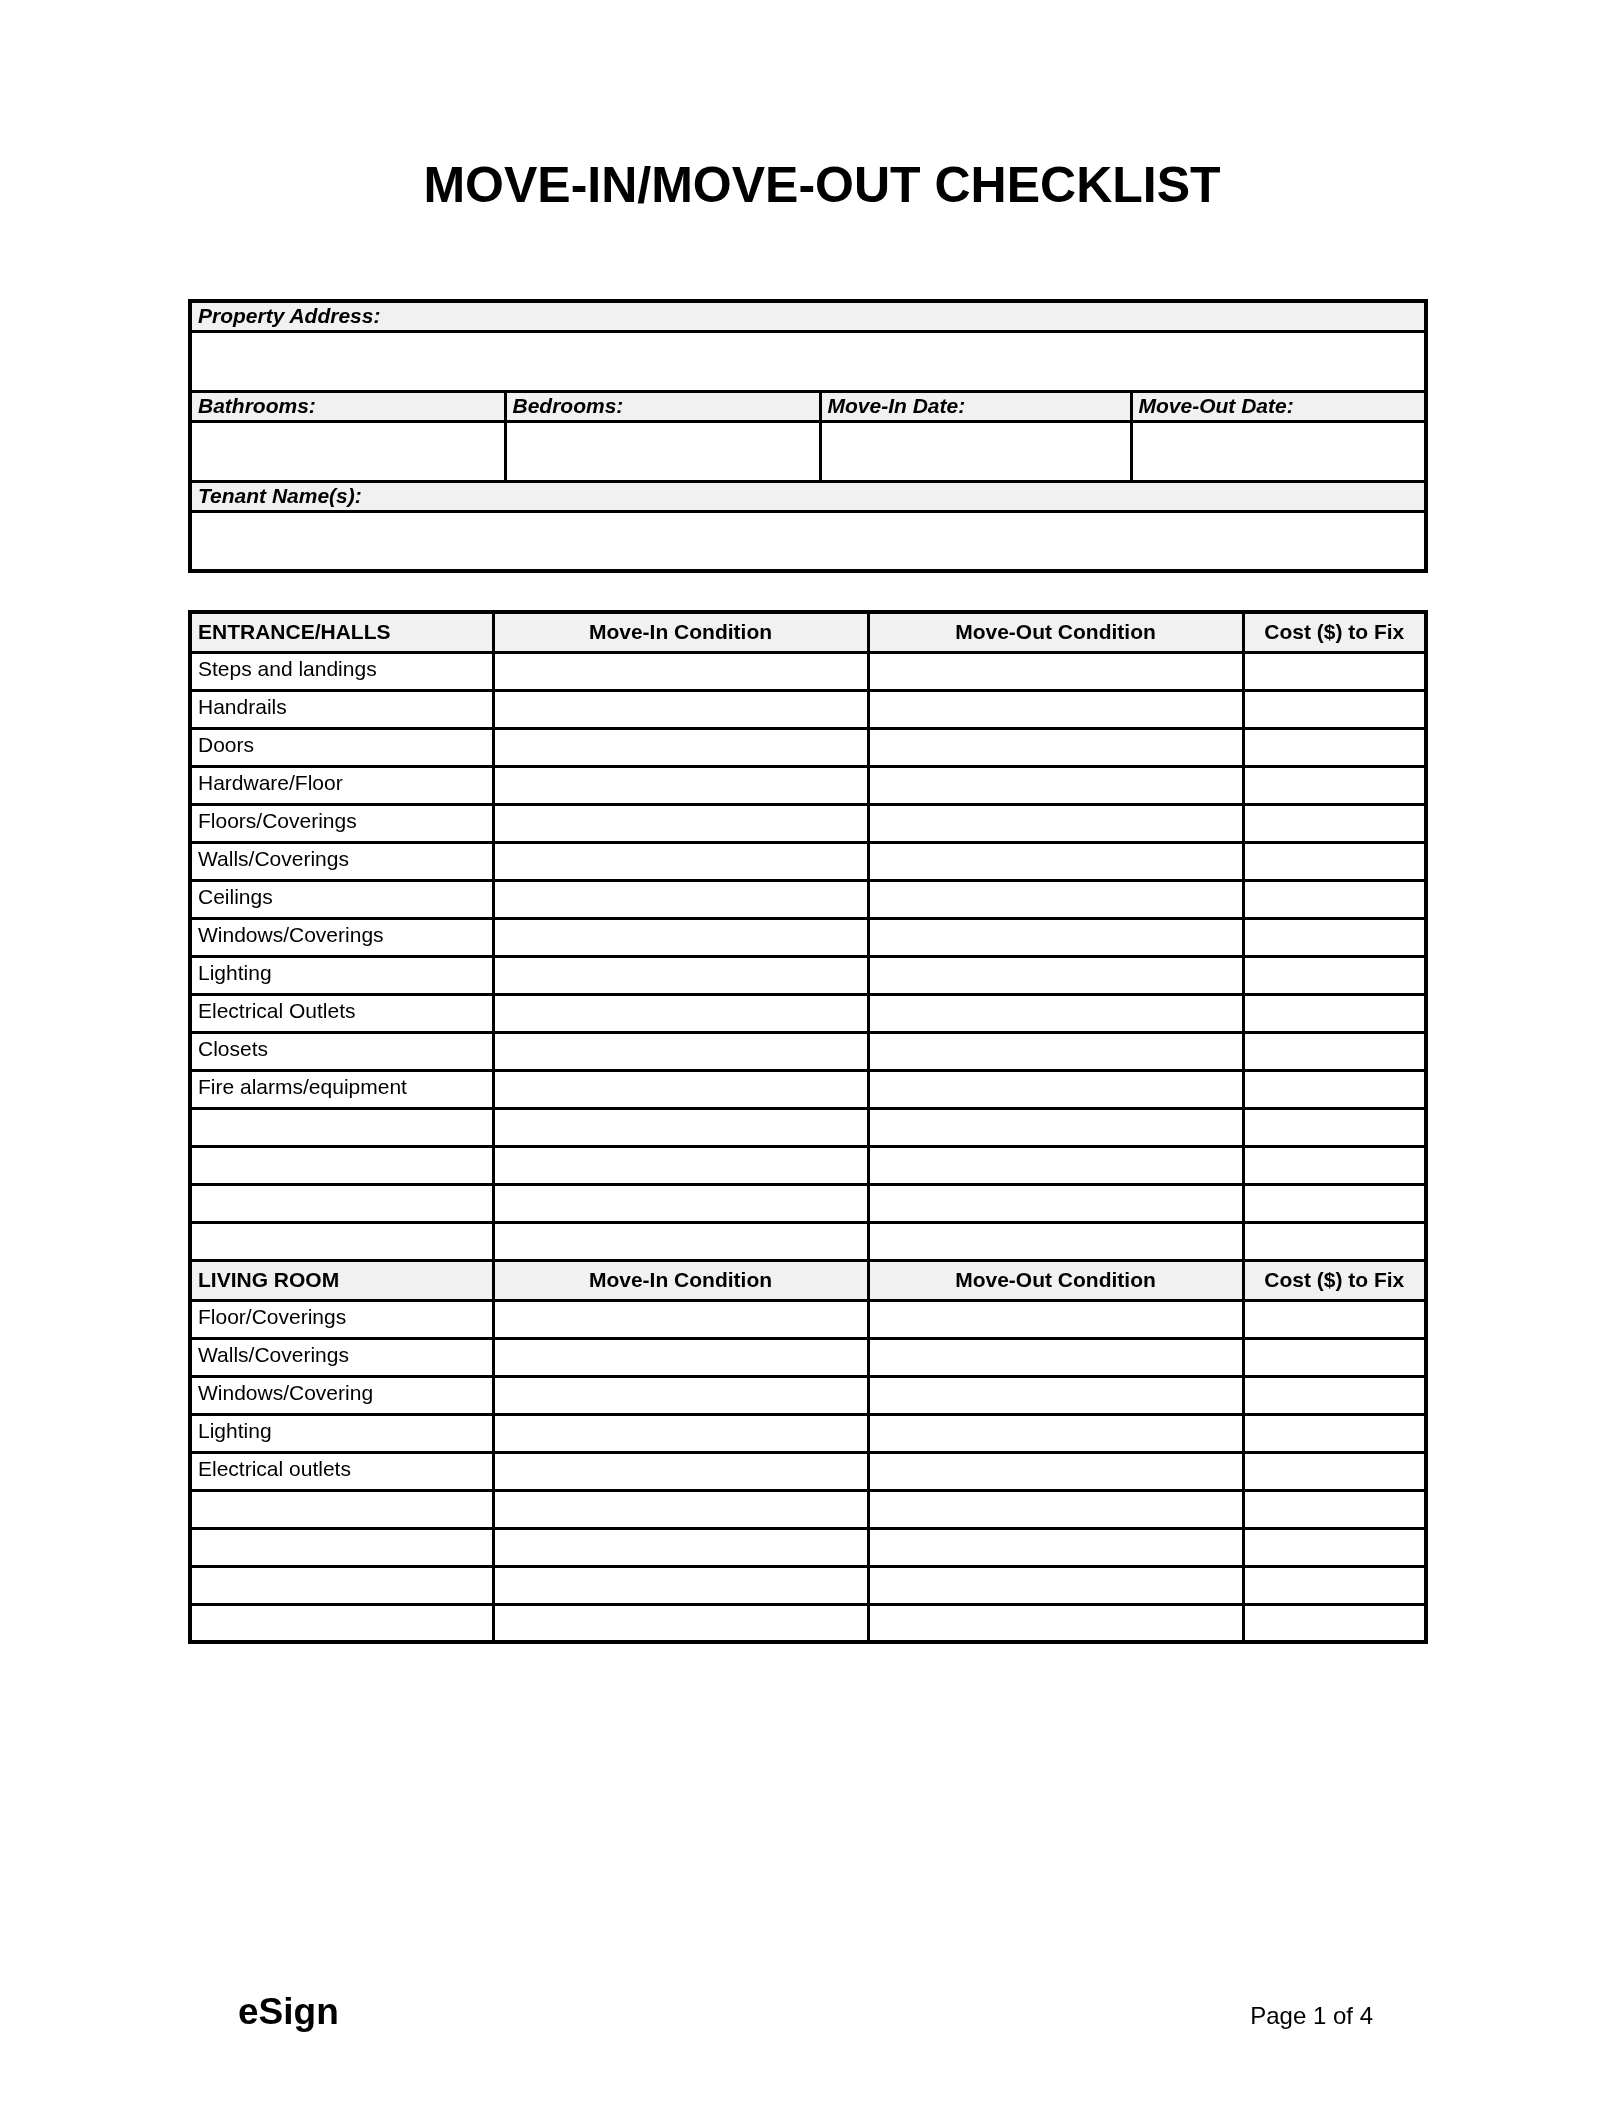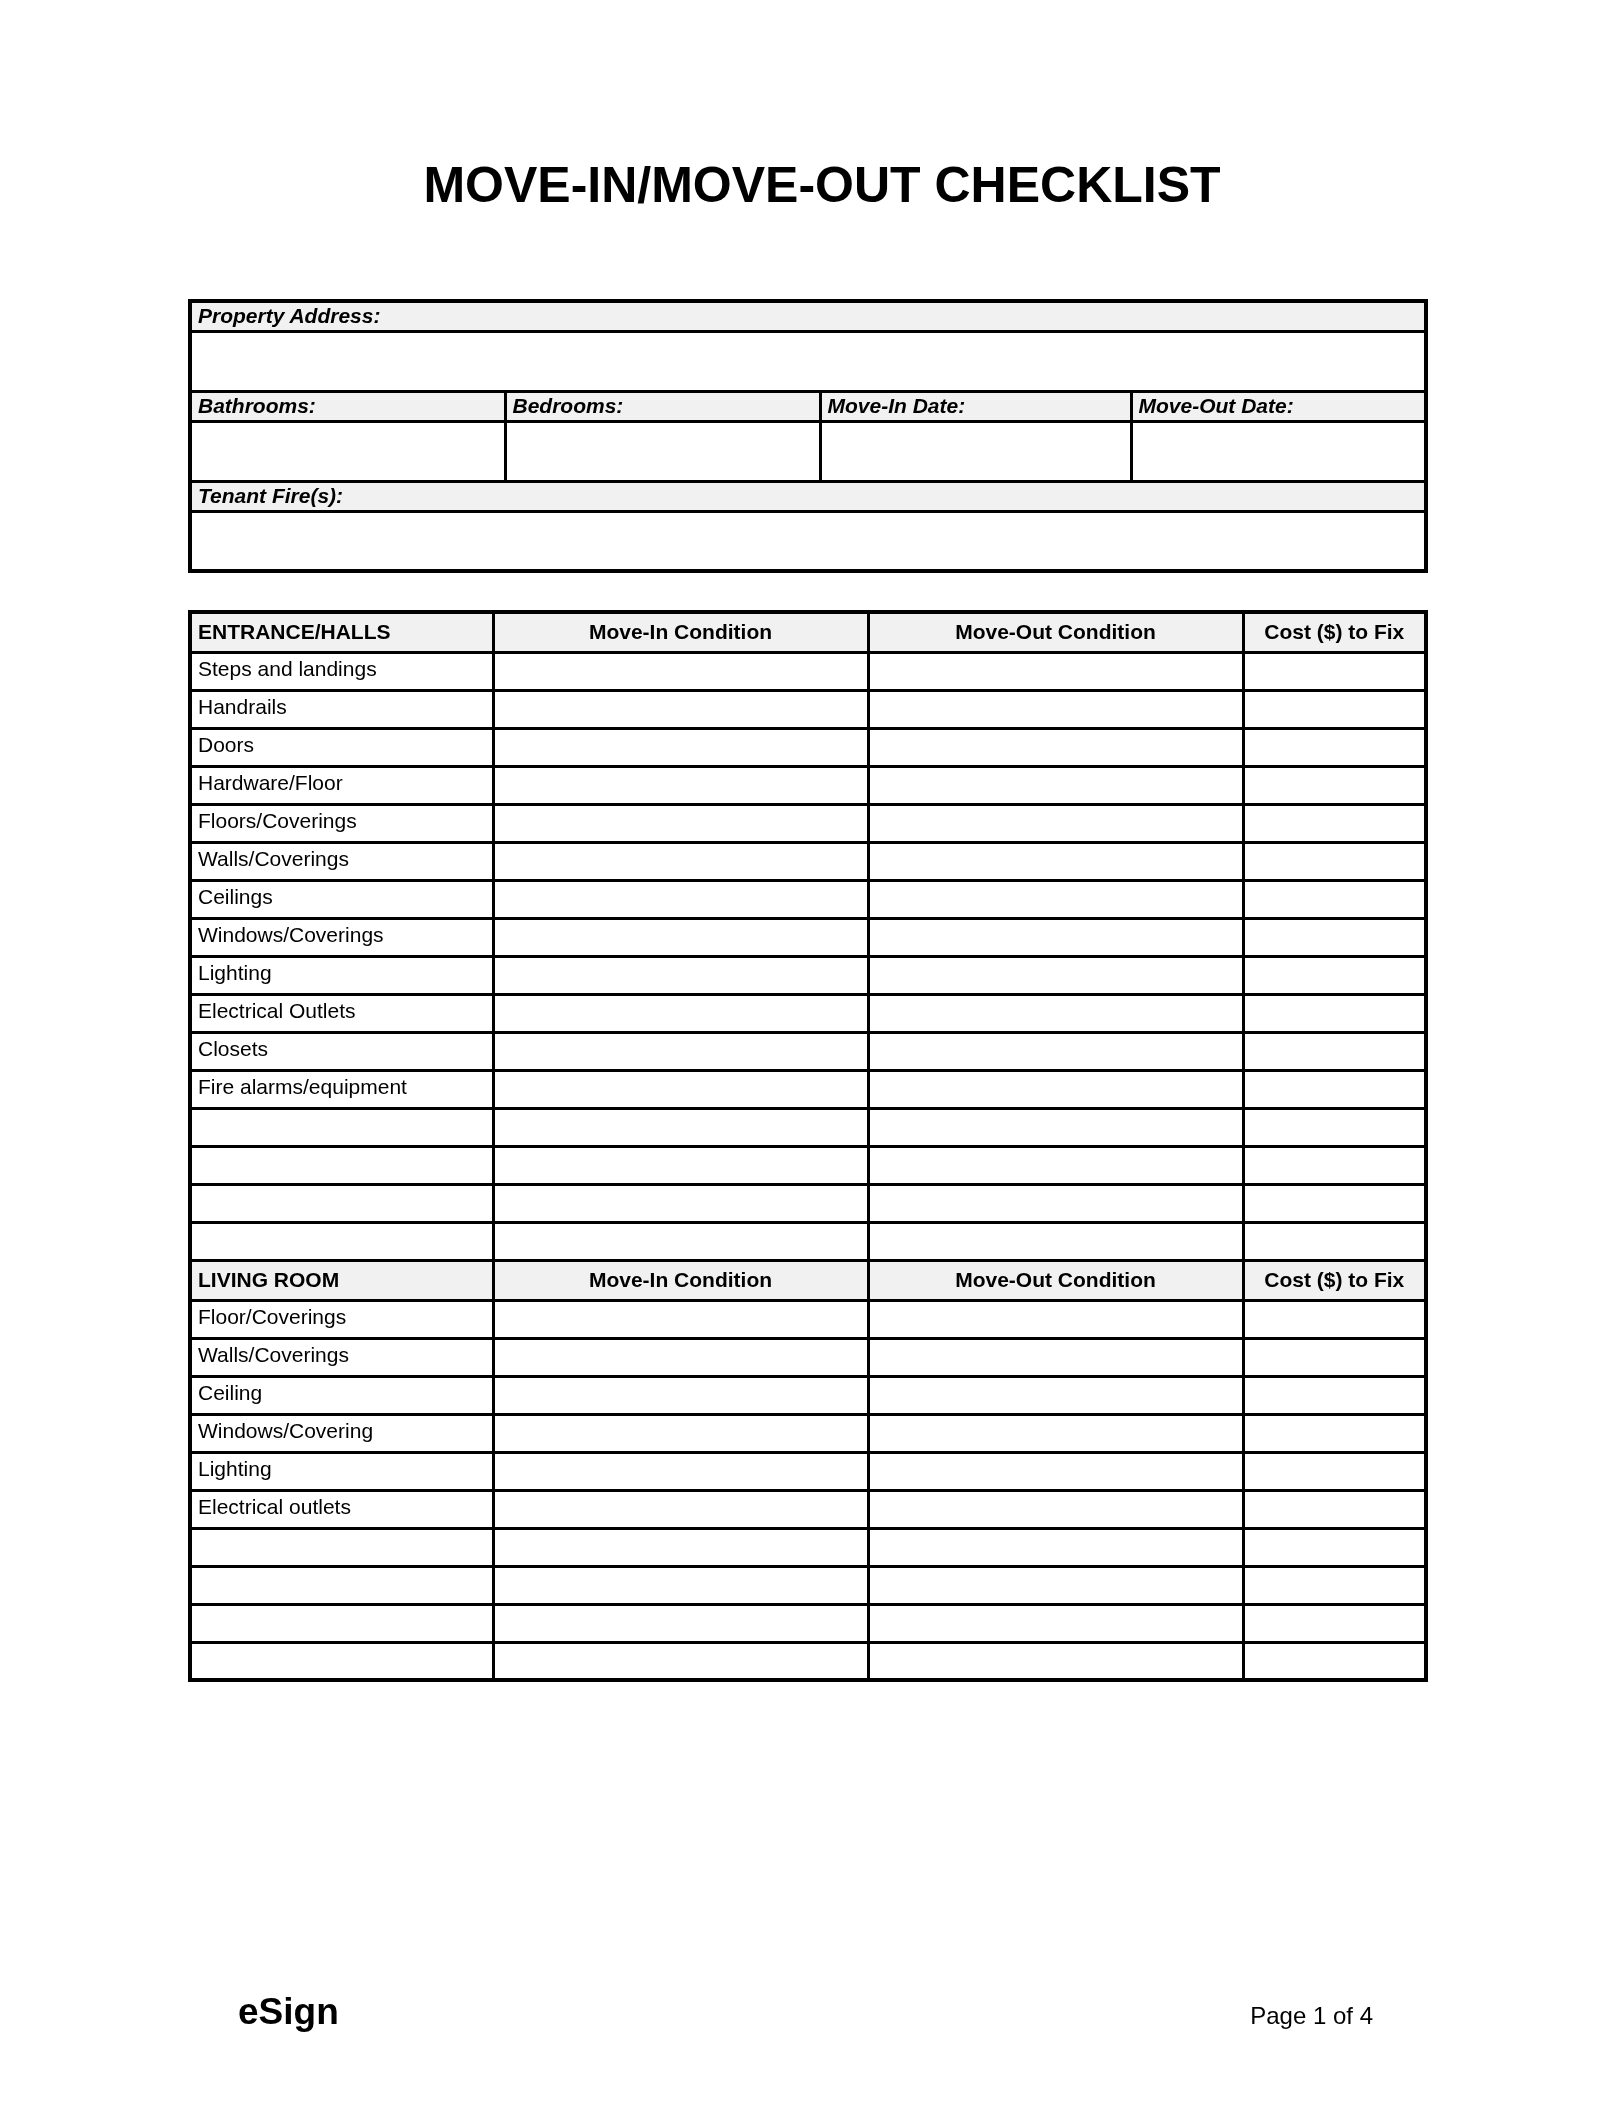--- a/index.html
+++ b/index.html
@@ -121,21 +121,21 @@
           <td class="hdr">Move-In Date:</td>
           <td class="hdr">Move-Out Date:</td>
         </tr>
         <tr>
           <td class="input"></td>
           <td class="input"></td>
           <td class="input"></td>
           <td class="input"></td>
         </tr>
         <tr>
-          <td class="hdr" colspan="4">Tenant Fire(s):</td>
+          <td class="hdr" colspan="4">Tenant Name(s):</td>
         </tr>
         <tr>
           <td class="input" colspan="4"></td>
         </tr>
       </tbody>
     </table>
 
     <table class="checklist-table">
       <colgroup>
         <col style="width:303px">
@@ -258,26 +258,20 @@
             <td></td>
             <td></td>
           </tr>
           <tr>
             <td>Walls/Coverings</td>
             <td></td>
             <td></td>
             <td></td>
           </tr>
           <tr>
-            <td>Ceiling</td>
-            <td></td>
-            <td></td>
-            <td></td>
-          </tr>
-          <tr>
             <td>Windows/Covering</td>
             <td></td>
             <td></td>
             <td></td>
           </tr>
           <tr>
             <td>Lighting</td>
             <td></td>
             <td></td>
             <td></td>

